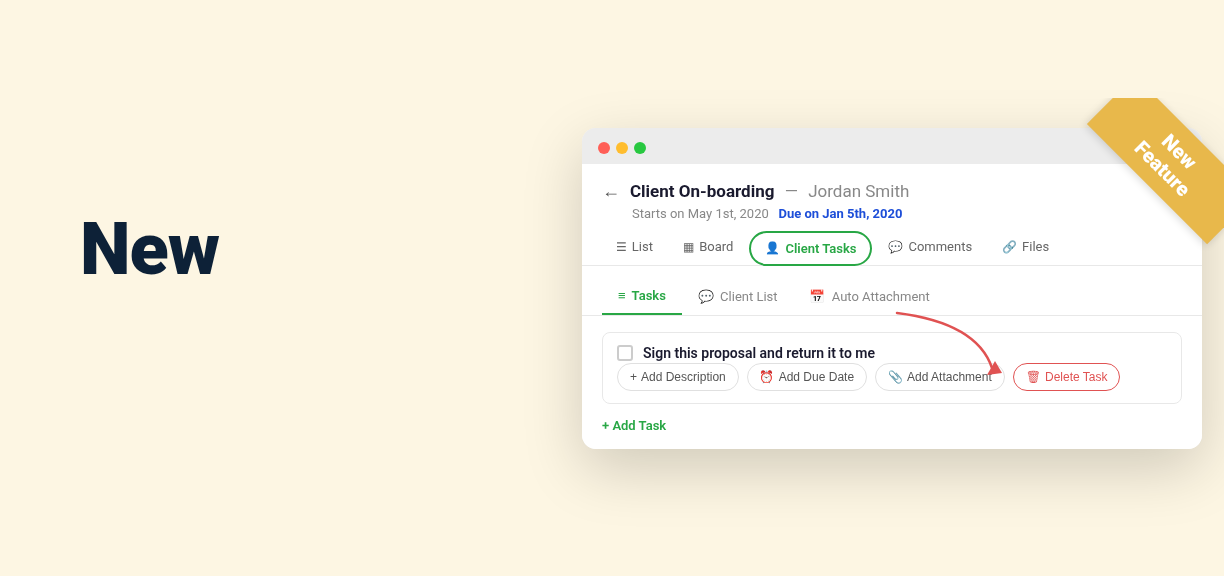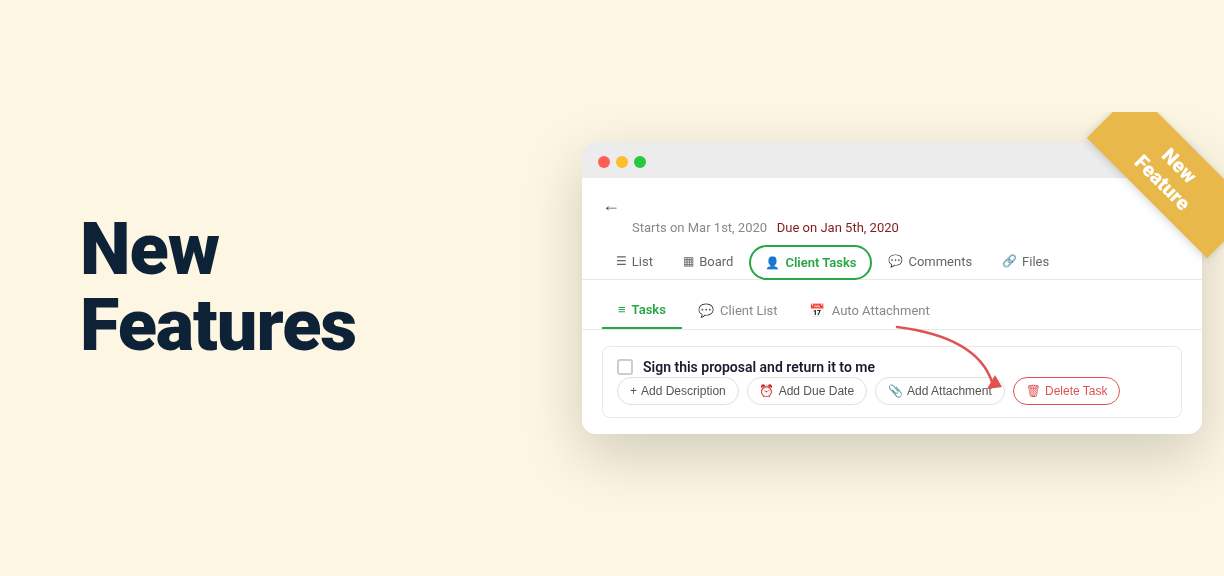--- a/index.html
+++ b/index.html
@@ -124,22 +124,22 @@
       color: #1a1a2e;
     }
 
     .project-subtitle {
       font-size: 13px;
       color: #888;
       margin-left: 30px;
     }
 
     .project-subtitle .due {
-      color: #7f1d1d;
-      font-weight: 400;
+      color: #1d4ed8;
+      font-weight: 700;
     }
 
     
     .nav-tabs {
       display: flex;
       gap: 2px;
       margin-top: 10px;
       align-items: center;
     }
 
@@ -273,21 +273,21 @@
       height: 80px;
       pointer-events: none;
     }
   </style>
 </head>
 <body>
 
 <div class="left-panel">
   <h1 class="main-heading">
     <span>New</span><br>
-    <span>Features</span><br>
+    <br>
   </h1>
 </div>
 
 <div class="right-panel">
 
   <div class="ribbon">
     <div class="ribbon-inner">
       <span>New</span><br>
       <span>Feature</span>
     </div>
@@ -299,23 +299,28 @@
       <div class="dot dot-red"></div>
       <div class="dot dot-yellow"></div>
       <div class="dot dot-green"></div>
     </div>
 
     <div class="browser-body">
 
       <div class="project-header">
         <div class="project-title-row">
           <span class="back-arrow">←</span>
+          <span class="project-title">
+            <span>Client On-boarding</span>
+            <span style="font-weight:400; color:#888; margin: 0 6px;">—</span>
+            <span style="font-weight:400; color:#888;">Jordan Smith</span>
+          </span>
         </div>
         <div class="project-subtitle">
-          <span>Starts on Mar 1st, 2020</span>
+          <span>Starts on May 1st, 2020</span>
           &nbsp;
           <span class="due">Due on Jan 5th, 2020</span>
         </div>
 
         <div class="nav-tabs">
           <div class="nav-tab">
             <span class="icon">☰</span>
             <span>List</span>
           </div>
           <div class="nav-tab">
@@ -379,17 +384,20 @@
               <span>📎</span>
               <span>Add Attachment</span>
             </button>
             <button class="task-btn delete">
               <span>🗑</span>
               <span>Delete Task</span>
             </button>
           </div>
         </div>
 
+        <div class="add-task-btn">
+          <span>+ Add Task</span>
+        </div>
       </div>
 
     </div>
   </div>
 </div>
 
 </body></html>

